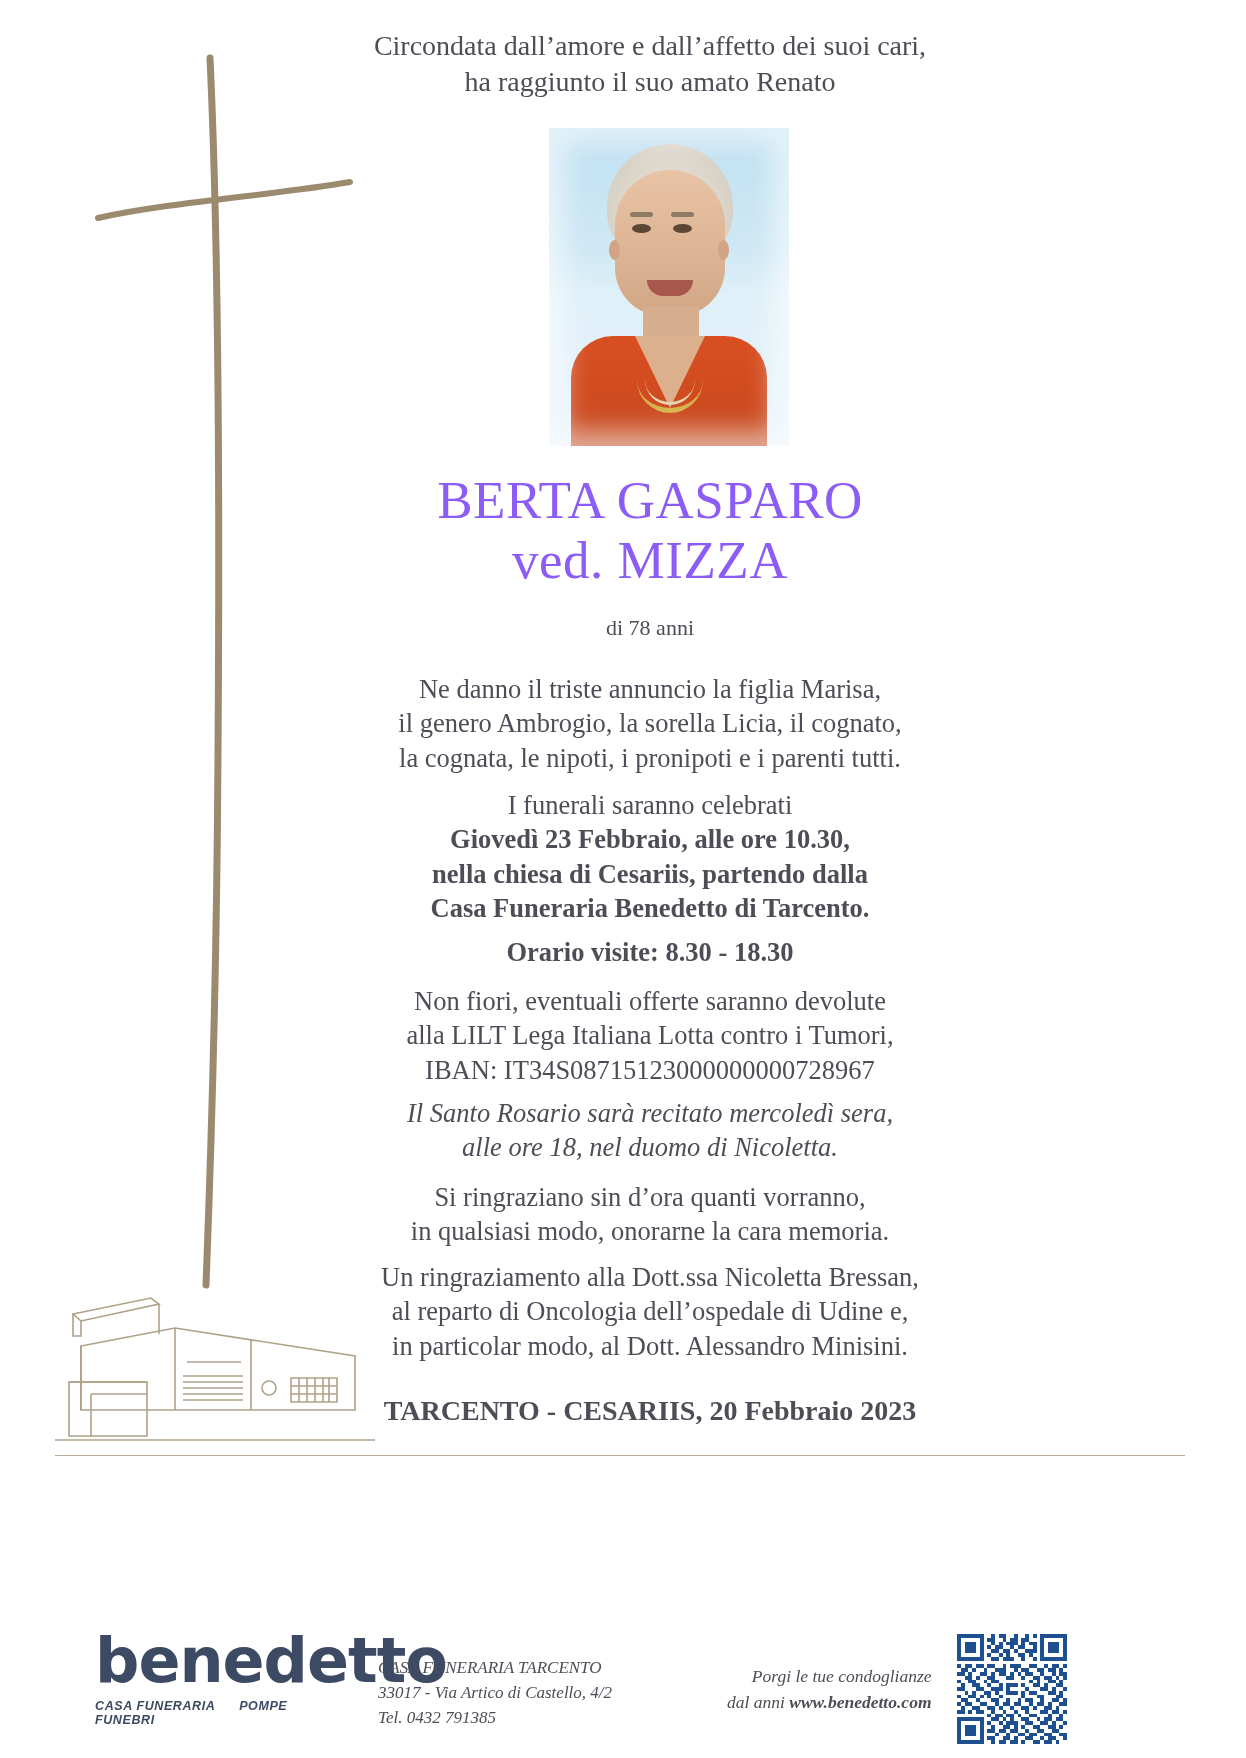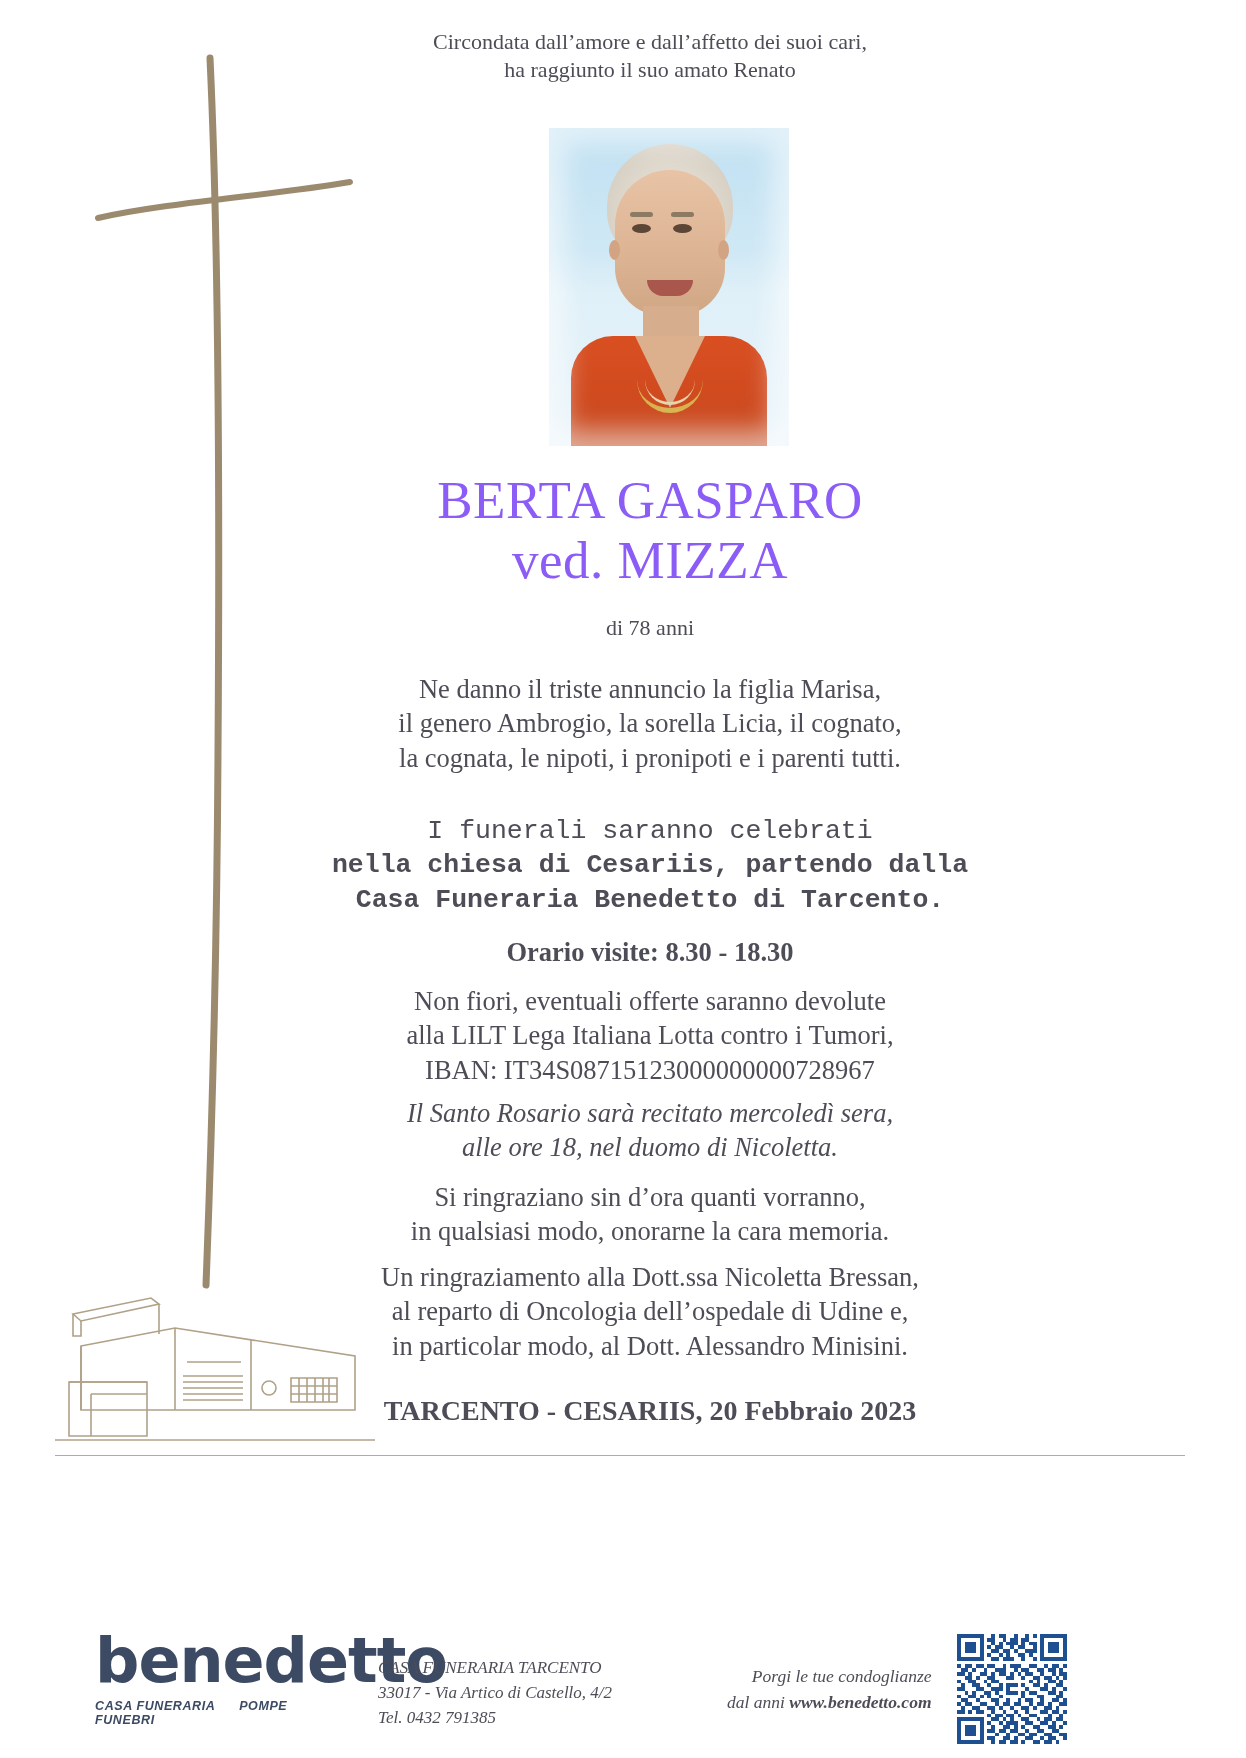--- a/index.html
+++ b/index.html
@@ -35,21 +35,21 @@
     height: 160px;
   }
 
   
   .top-message {
     position: absolute;
     left: 300px;
     top: 28px;
     width: 700px;
     text-align: center;
-    font-size: 22px;
+    font-size: 28px;
     line-height: 1.28;
     color: #4d4d57;
   }
 
   
   .portrait {
     position: absolute;
     left: 549px;
     top: 128px;
     width: 240px;
@@ -175,21 +175,21 @@
     position: absolute;
     left: 280px;
     width: 740px;
     text-align: center;
     font-size: 26.5px;
     line-height: 1.30;
     color: #4d4d57;
   }
 
   .b-family   { top: 672px; }
-  .b-funeral  { top: 814px; font-family: Liberation Mono, monospace; }
+  .b-funeral  { top: 788px; }
   .b-visits   { top: 935px; font-weight: bold; }
   .b-offers   { top: 984px; }
   .b-rosary   { top: 1096px; font-style: italic; }
   .b-thanks   { top: 1180px; }
   .b-doctors  { top: 1260px; }
   .b-place    { top: 1393px; font-weight: bold; font-size: 28px; }
 
   .funeral-bold { font-weight: bold; }
 
   
@@ -325,20 +325,21 @@
 <div class="age-line">di 78 anni</div>
 
 <div class="block b-family">
   <div>Ne danno il triste annuncio la figlia Marisa,</div>
   <div>il genero Ambrogio, la sorella Licia, il cognato,</div>
   <div>la cognata, le nipoti, i pronipoti e i parenti tutti.</div>
 </div>
 
 <div class="block b-funeral">
   <div>I funerali saranno celebrati</div>
+  <div class="funeral-bold">Giovedì 23 Febbraio, alle ore 10.30,</div>
   <div class="funeral-bold">nella chiesa di Cesariis, partendo dalla</div>
   <div class="funeral-bold">Casa Funeraria Benedetto di Tarcento.</div>
 </div>
 
 <div class="block b-visits">Orario visite: 8.30 - 18.30</div>
 
 <div class="block b-offers">
   <div>Non fiori, eventuali offerte saranno devolute</div>
   <div>alla LILT Lega Italiana Lotta contro i Tumori,</div>
   <div>IBAN: IT34S08715123000000000728967</div>

